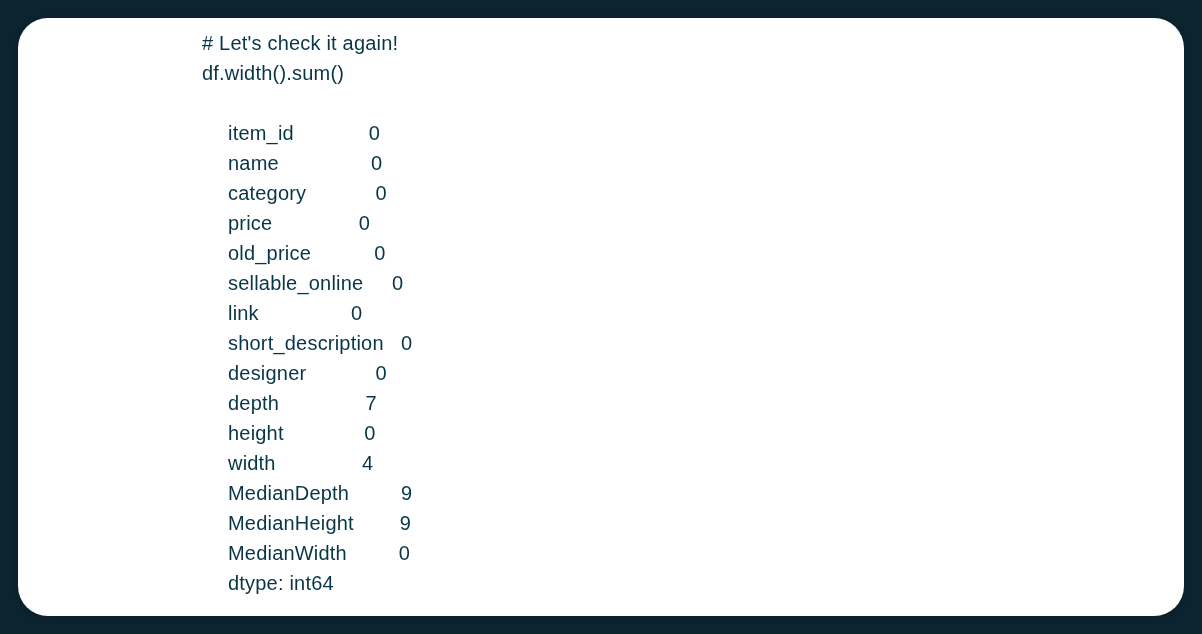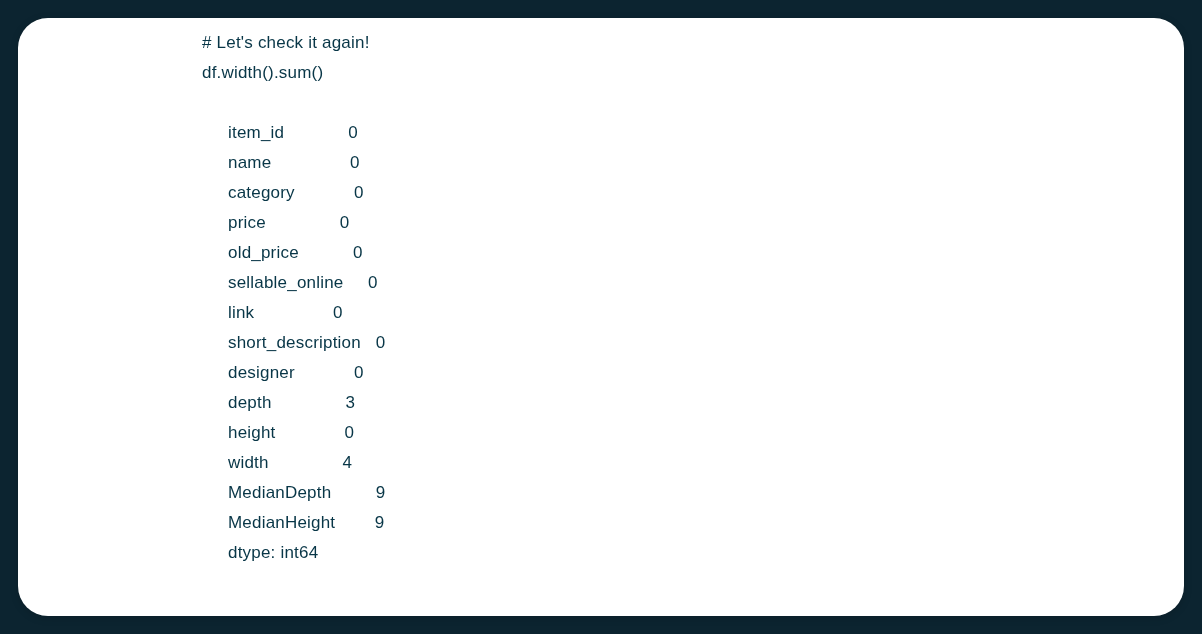--- a/index.html
+++ b/index.html
@@ -23,21 +23,21 @@
       width: 100%;
       height: 100%;
       padding: 10px 0 0 0;
       overflow: hidden;
       box-shadow: 0 2px 8px rgba(0,0,0,0.15);
     }
 
     .code-area {
       padding-left: 184px;
       color: #083647;
-      font-size: 17px;
+      font-size: 20px;
       line-height: 30px;
       letter-spacing: 0.2px;
       font-weight: 400;
     }
 
     .code-line {
       white-space: pre;
     }
 
     .output-area {
@@ -66,23 +66,24 @@
       <div id="output-rows">
           <div class="output-row">item_id             0</div>
           <div class="output-row">name                0</div>
           <div class="output-row">category            0</div>
           <div class="output-row">price               0</div>
           <div class="output-row">old_price           0</div>
           <div class="output-row">sellable_online     0</div>
           <div class="output-row">link                0</div>
           <div class="output-row">short_description   0</div>
           <div class="output-row">designer            0</div>
-          <div class="output-row">depth               3</div>
+          <div class="output-row">depth               7</div>
           <div class="output-row">height              0</div>
           <div class="output-row">width               4</div>
           <div class="output-row">MedianDepth         9</div>
           <div class="output-row">MedianHeight        9</div>
+          <div class="output-row">MedianWidth         0</div>
         </div>
       <div class="dtype-row">dtype: int64</div>
     </div>
 
   </div>
 </div>
 
 </body></html>

